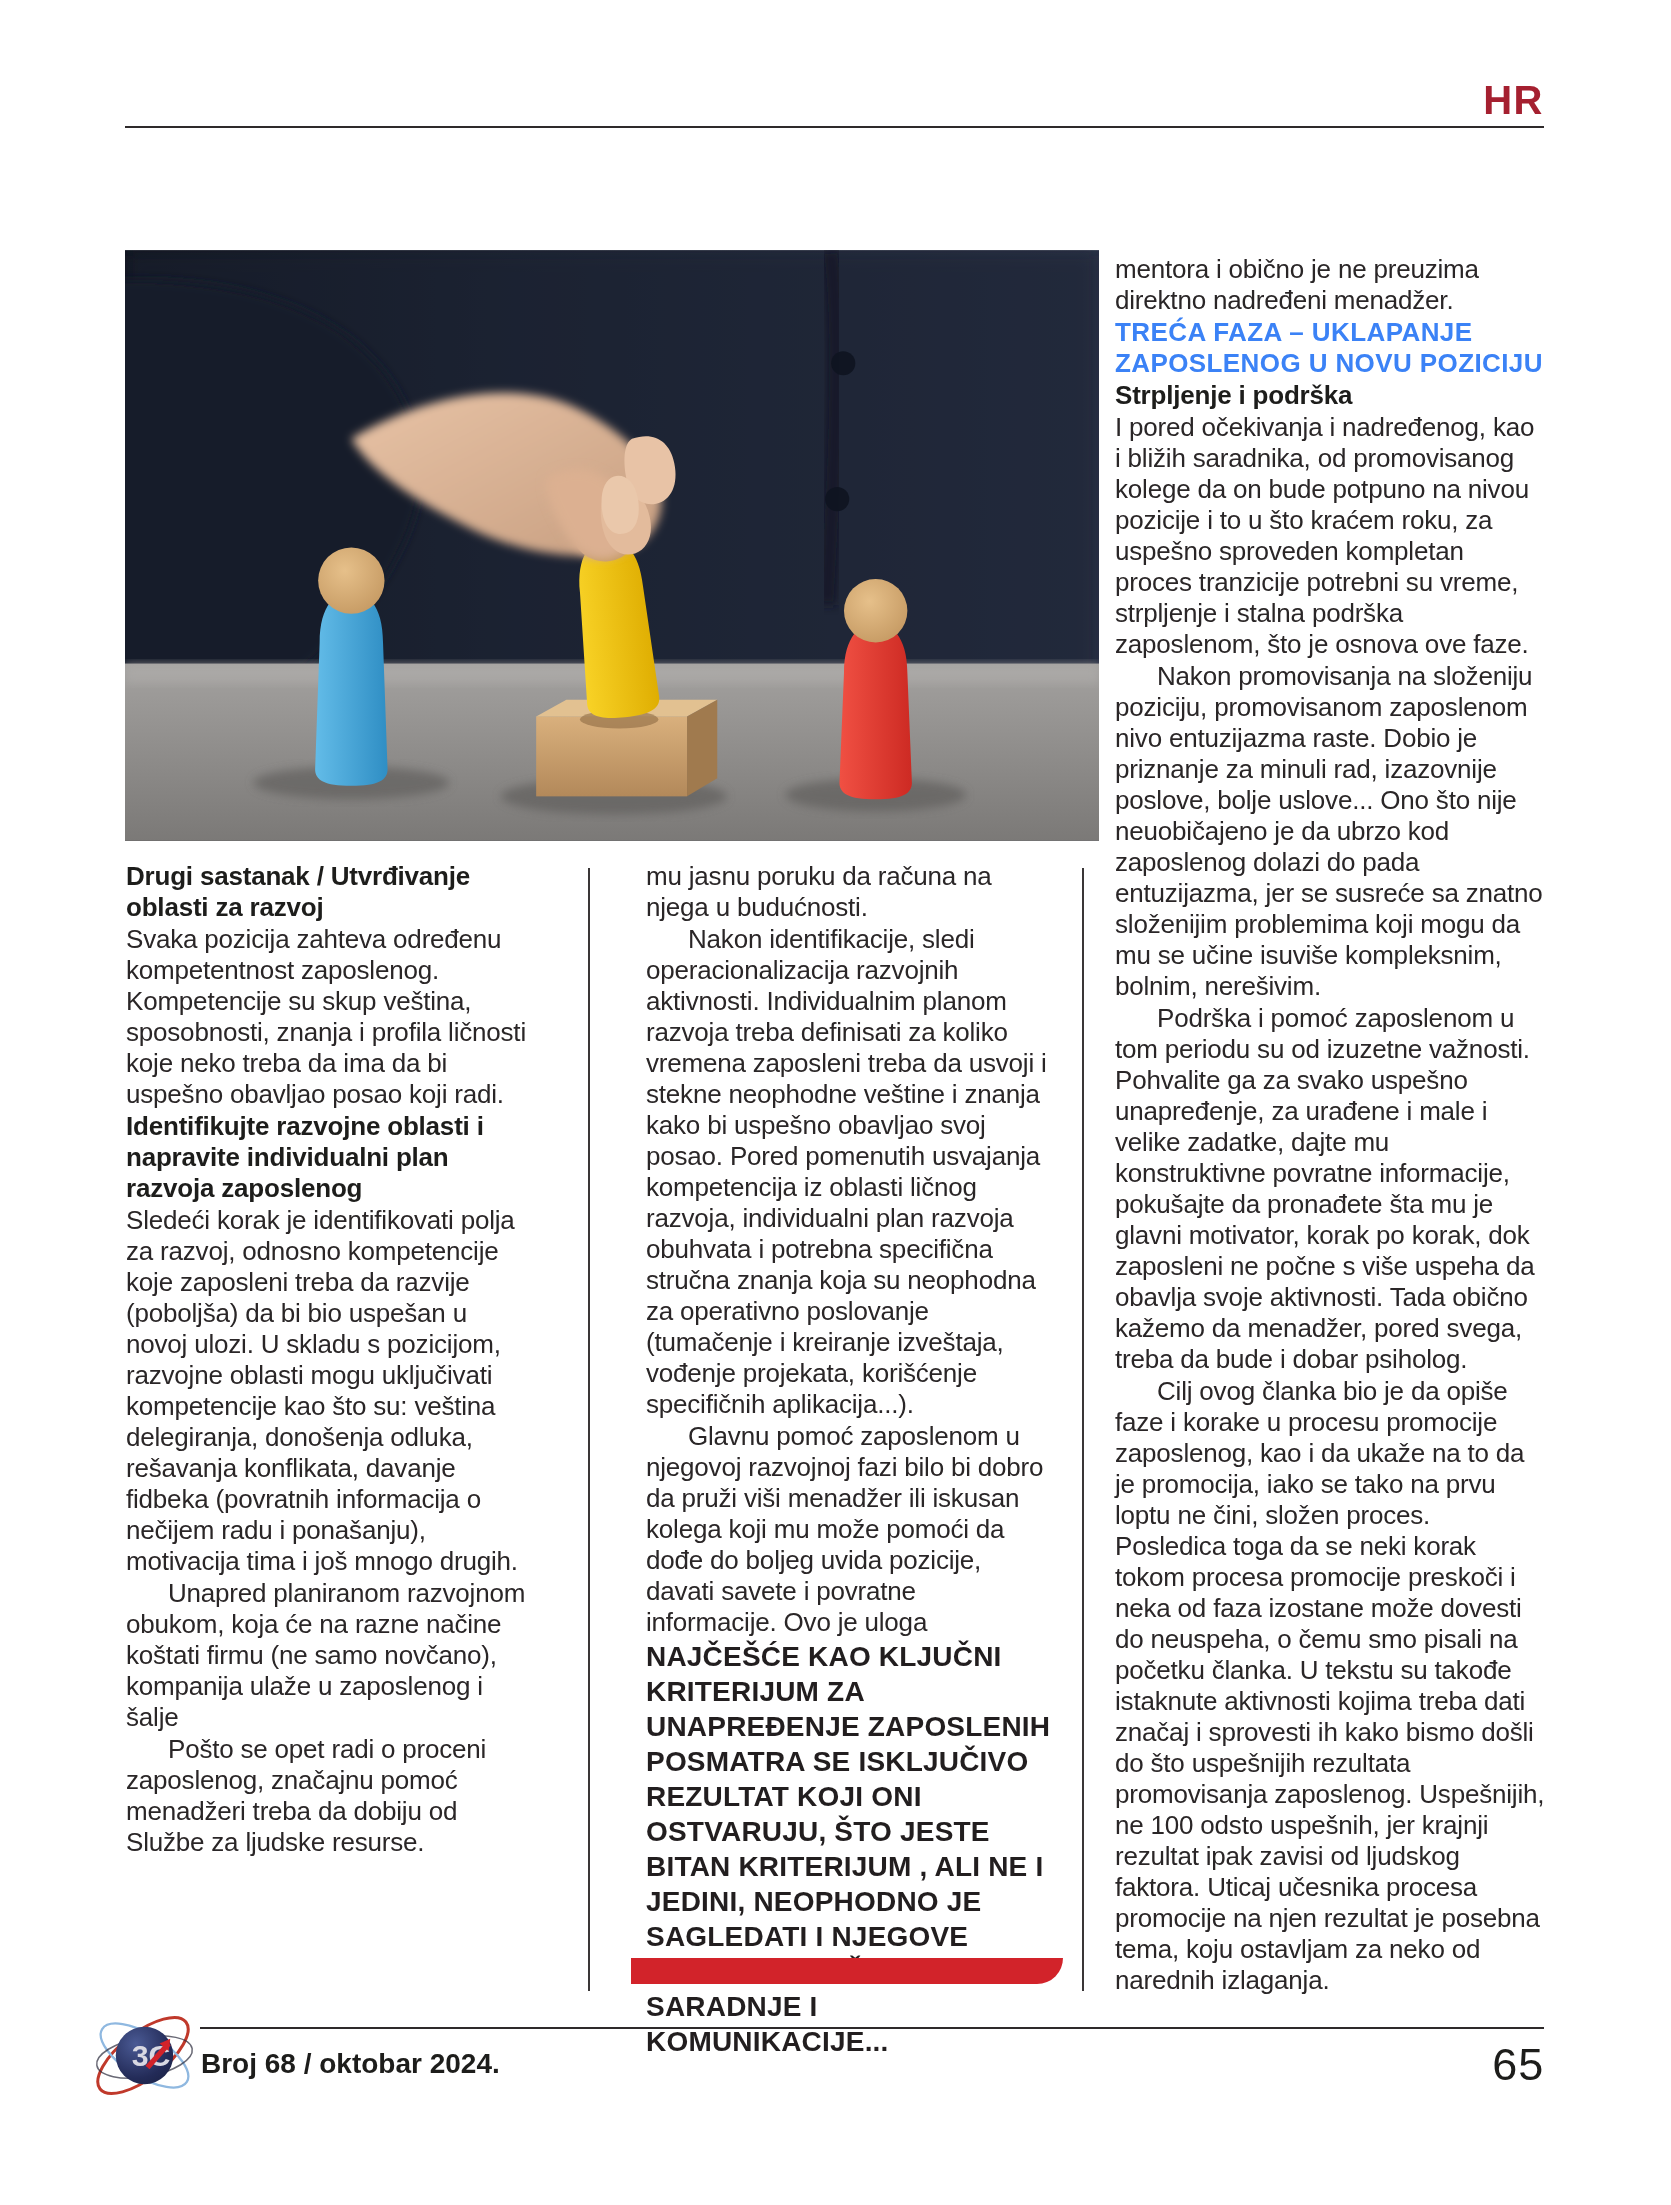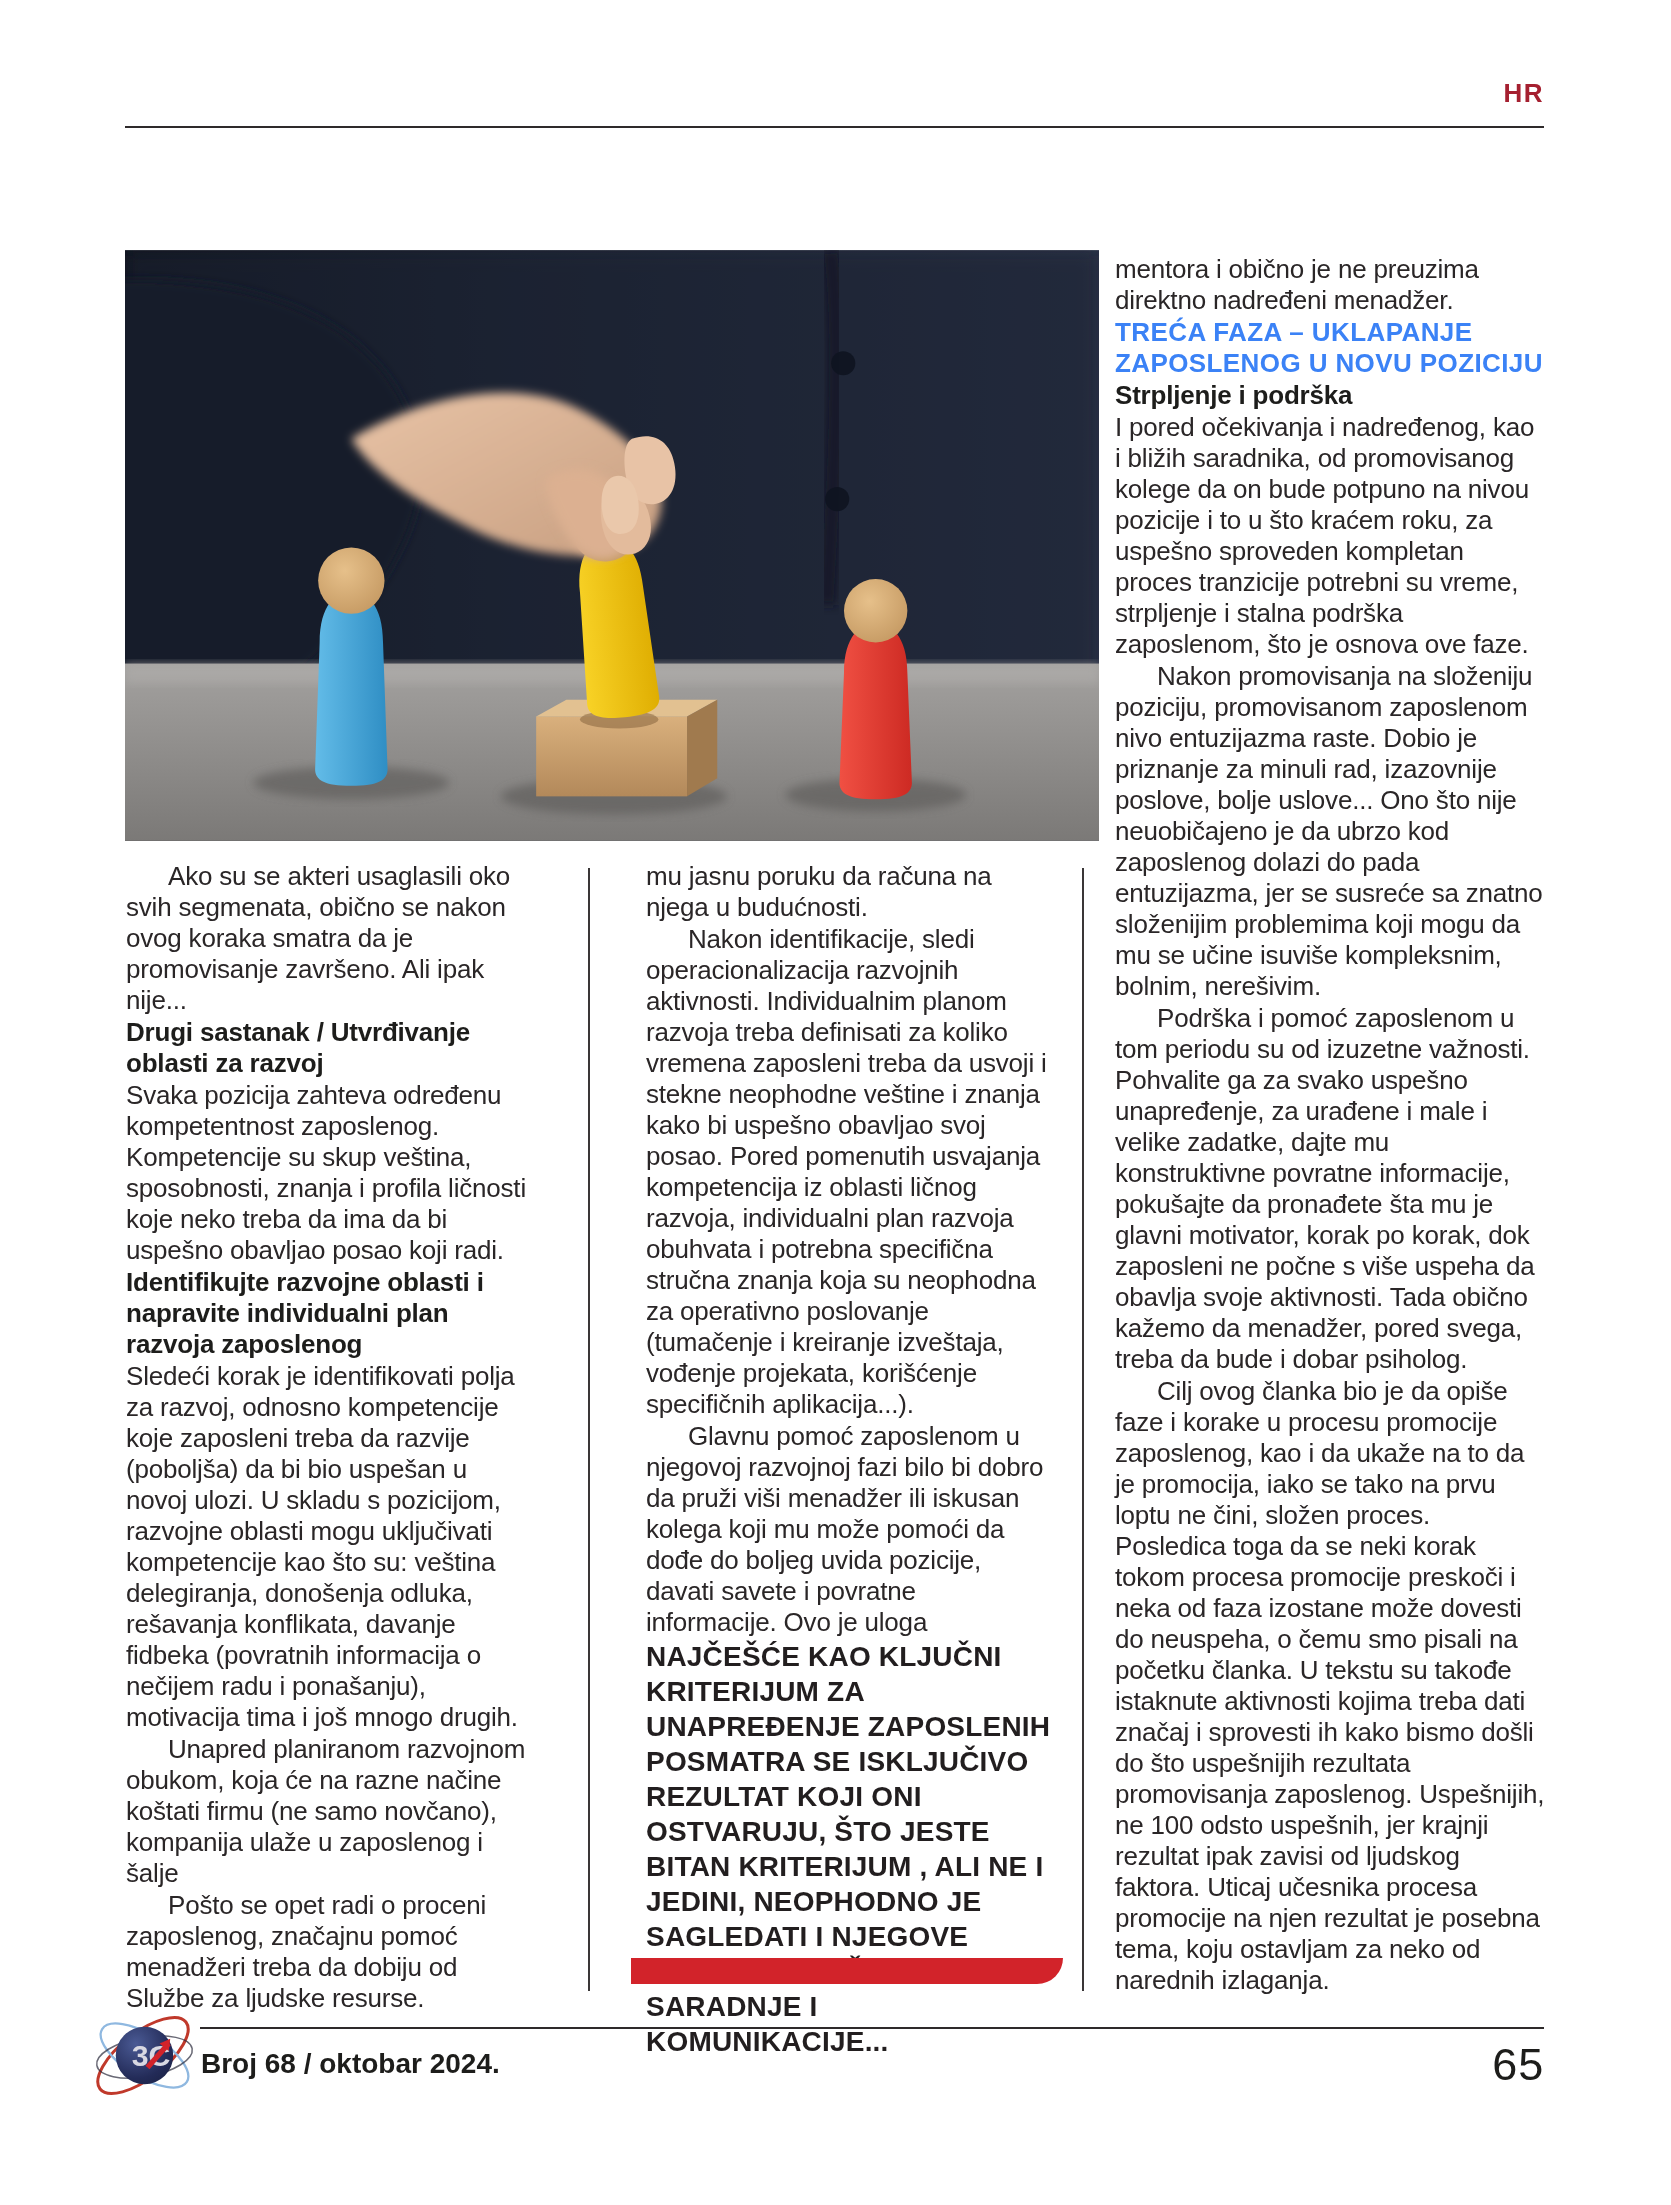--- a/index.html
+++ b/index.html
@@ -9,21 +9,21 @@
     background:#ffffff;
     font-family:"Liberation Sans", sans-serif;
     color:#2a2627;
     overflow:hidden;
   }
   .rule{position:absolute;background:#2e2a2b;height:2.3px;}
   #top-rule{left:125px;top:126px;width:1419px;}
   #footer-rule{left:200px;top:2027px;width:1344px;}
   #hr-label{
     position:absolute;right:127px;top:78px;
-    font-size:26px;font-weight:bold;letter-spacing:1.5px;
+    font-size:40px;font-weight:bold;letter-spacing:1.5px;
     color:#a52030;
   }
   #photo{position:absolute;left:125px;top:250px;width:974px;height:591px;}
   .col{
     position:absolute;
     font-size:26px;line-height:31px;letter-spacing:-0.2px;
     text-align:left;
   }
   #col1{left:125px;top:860px;width:407px;}
   #col2{left:645px;top:860px;width:407px;}
@@ -162,21 +162,20 @@
 
         <path d="M648,300 C662,296 676,306 680,330 C684,356 676,374 660,376 C644,378 634,364 632,342 C630,320 636,304 648,300 Z" fill="#eac8ab"></path>
       </g>
     </svg>
   </div>
 
   <div id="divider-1" class="vdivider"></div>
   <div id="divider-2" class="vdivider"></div>
 
   <div id="col1" class="col">
-    <p class="indent">Ako su se akteri usaglasili oko svih segmenata, obično se nakon ovog koraka smatra da je promovisanje završeno. Ali ipak nije...</p>
     <p class="subhead">Drugi sastanak / Utvrđivanje oblasti za razvoj</p>
     <p>Svaka pozicija zahteva određenu kompetentnost zaposlenog. Kompetencije su skup veština, sposobnosti, znanja i profila ličnosti koje neko treba da ima da bi uspešno obavljao posao koji radi.</p>
     <p class="subhead">Identifikujte razvojne oblasti i napravite individualni plan razvoja zaposlenog</p>
     <p>Sledeći korak je identifikovati polja za razvoj, odnosno kompetencije koje zaposleni treba da razvije (poboljša) da bi bio uspešan u novoj ulozi. U skladu s pozicijom, razvojne oblasti mogu uključivati kompetencije kao što su: veština delegiranja, donošenja odluka, rešavanja konflikata, davanje fidbeka (povratnih informacija o nečijem radu i ponašanju), motivacija tima i još mnogo drugih.</p>
     <p class="indent">Unapred planiranom razvojnom obukom, koja će na razne načine koštati firmu (ne samo novčano), kompanija ulaže u zaposlenog i šalje</p>
     <p class="indent">Pošto se opet radi o proceni zaposlenog, značajnu pomoć menadžeri treba da dobiju od Službe za ljudske resurse.</p>
   </div>
 
   <div id="col2" class="col">
     <p>mu jasnu poruku da računa na njega u budućnosti.</p>

